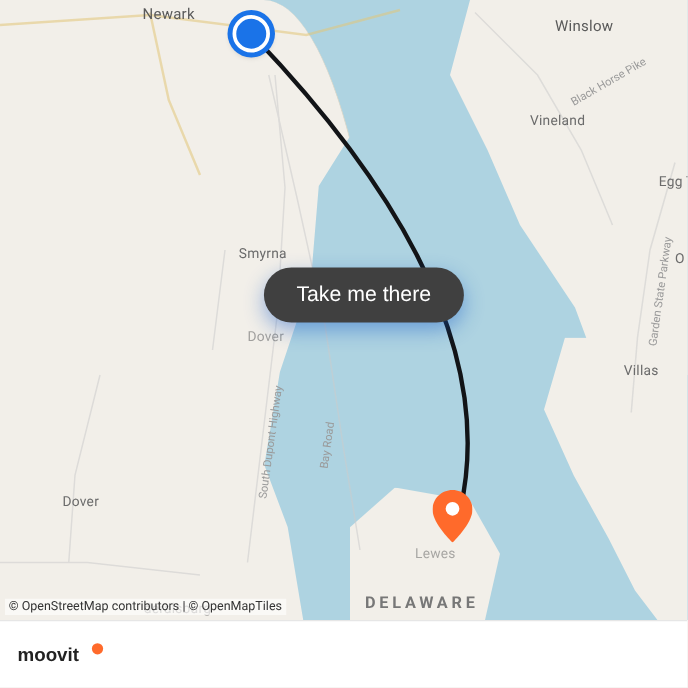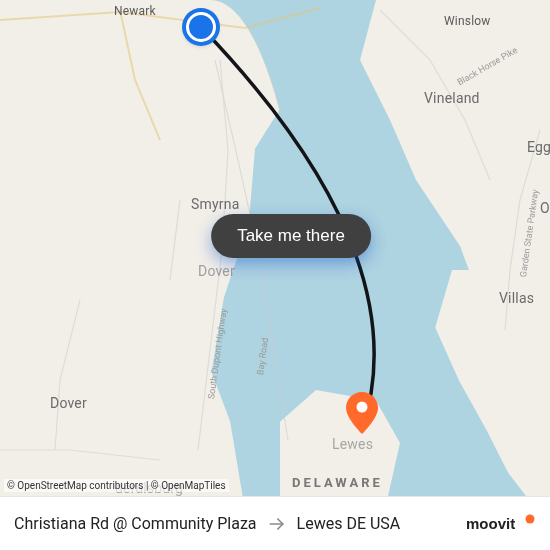--- a/index.html
+++ b/index.html
@@ -57,21 +57,21 @@
 
   .roads {
     position: absolute;
     inset: 0;
     pointer-events: none;
     opacity: 0.55;
   }
 
   .city-label {
     position: absolute;
-    font-size: 14px;
+    font-size: 11px;
     color: #6b6b6b;
     white-space: nowrap;
     letter-spacing: 0.2px;
   }
   .city-label.big {
     font-size: 12px;
     color: #5a5a5a;
   }
   .road-label {
     position: absolute;
@@ -241,29 +241,19 @@
   <button class="cta-button">Take me there</button>
 
   <div class="attribution">
     <span>© OpenStreetMap contributors</span>
     <span> | </span>
     <span>© OpenMapTiles</span>
   </div>
 </div>
 
 <div class="footer-bar">
-  <div class="route-text">
-    <span class="from">Christiana Rd @ Community Plaza</span>
-    <span class="arrow-icon">
-      <svg width="20" height="20" viewBox="0 0 24 24" fill="none" stroke="#8a8a8a" stroke-width="2" stroke-linecap="round" stroke-linejoin="round">
-        <line x1="4" y1="12" x2="19" y2="12"></line>
-        <polyline points="13 6 19 12 13 18"></polyline>
-      </svg>
-    </span>
-    <span class="to">Lewes DE USA</span>
-  </div>
   <div class="logo">
     <svg width="70" height="22" viewBox="0 0 70 22">
       <text x="0" y="16" font-family="Arial, sans-serif" font-size="15" font-weight="700" fill="#222">moovit</text>
       <circle cx="64" cy="6" r="4.5" fill="#ff6a2b"></circle>
     </svg>
   </div>
 </div>
 
 </body></html>

